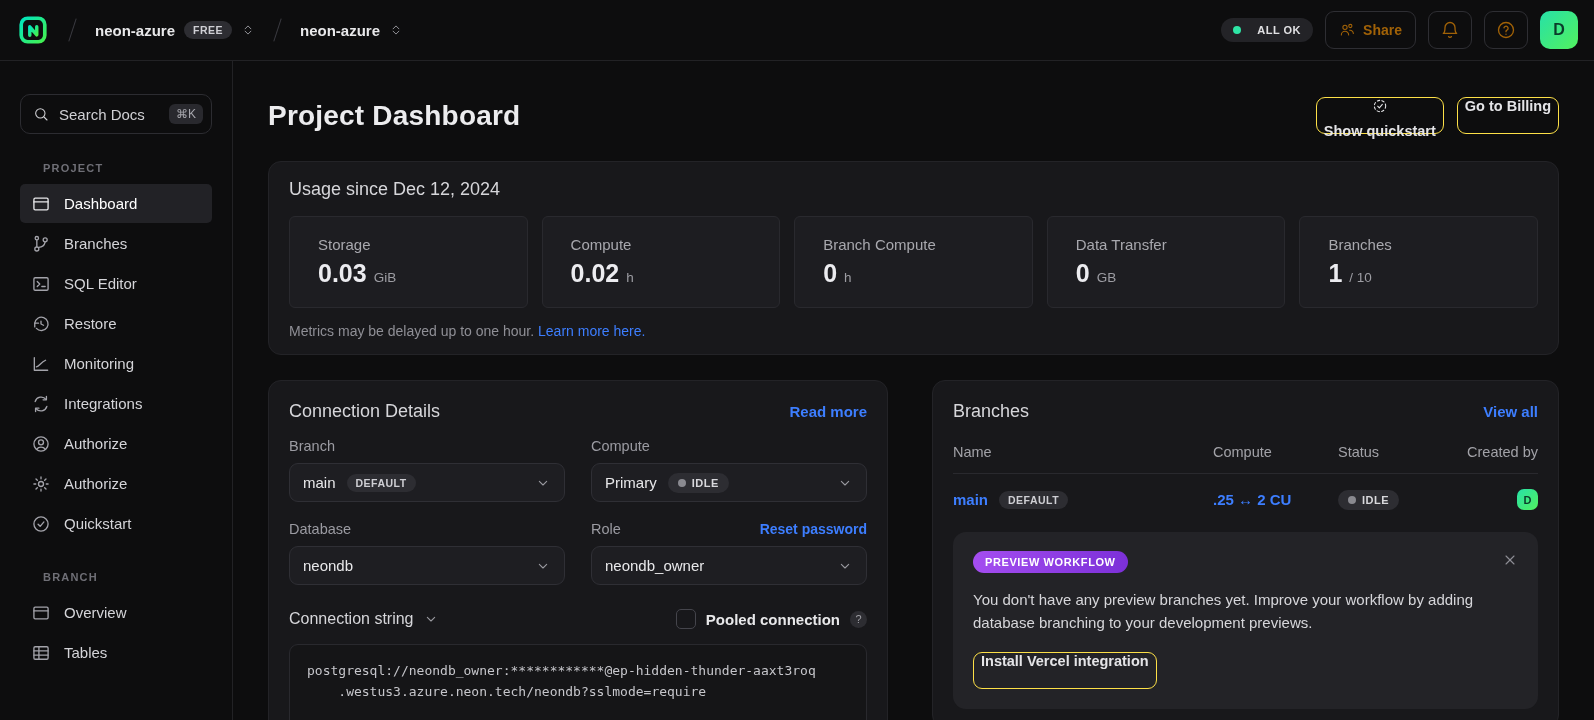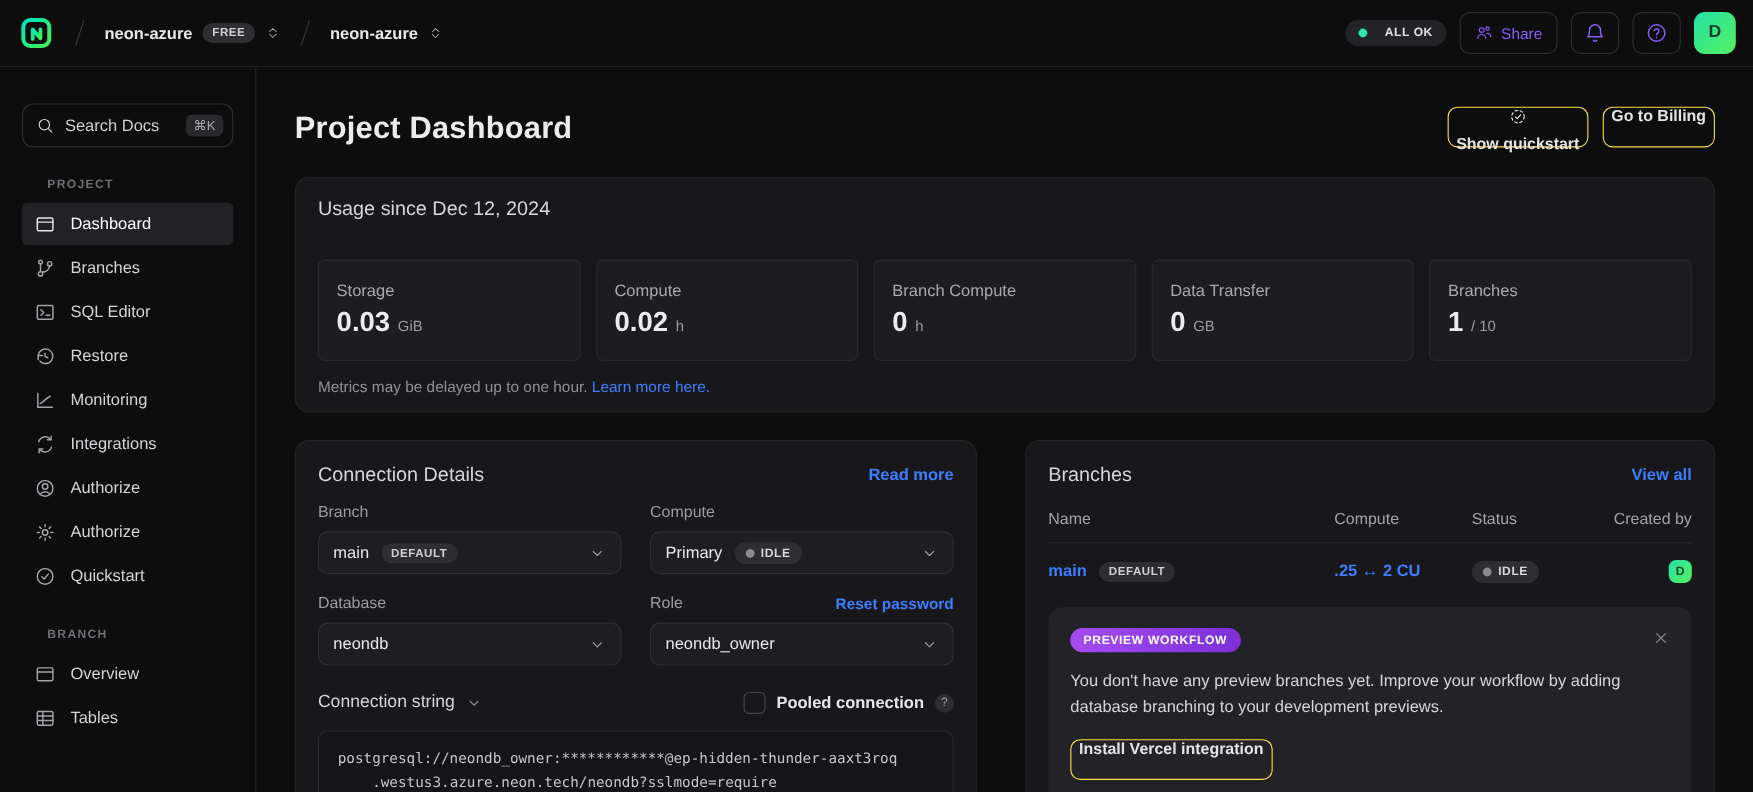--- a/index.html
+++ b/index.html
@@ -20,21 +20,21 @@
   .crumb-slash { width:1px; height:24px; background:#3a3a40; transform:rotate(18deg); margin:0 10px; }
   .crumb { display:flex; align-items:center; gap:9px; cursor:pointer; padding:4px 2px; }
   .crumb-name { font-size:15px; font-weight:600; color:#e8e8ea; }
   .badge { background:#2d2d32; color:#cfcfd4; font-size:10.5px; font-weight:700; letter-spacing:.5px; padding:3px 9px; border-radius:999px; }
   .updown { display:flex; flex-direction:column; gap:1px; color:#9a9aa0; }
   .topbar-right { margin-left:auto; display:flex; align-items:center; gap:12px; }
   .status-pill { display:flex; align-items:center; gap:16px; background:#232327; border-radius:999px; padding:6px 12px; font-size:11px; font-weight:700; letter-spacing:.5px; color:#e0e0e3; cursor:pointer; }
   .dot { width:8px; height:8px; border-radius:50%; }
   .dot-green { background:#2ee5a5; }
   .dot-gray { background:#8a8a90; }
-  .tb-btn { display:flex; align-items:center; gap:8px; background:transparent; border:1px solid #2e2e33; border-radius:9px; color:#8b5cf6; font-size:14px; font-weight:400; padding:8px 13px; height:38px; cursor:pointer; font-family:inherit; }
+  .tb-btn { display:flex; align-items:center; gap:8px; background:transparent; border:1px solid #2e2e33; border-radius:9px; color:#a16207; font-size:14px; font-weight:700; padding:8px 13px; height:38px; cursor:pointer; font-family:inherit; }
   .tb-btn.icon-only { width:44px; justify-content:center; }
   .avatar { width:38px; height:38px; border-radius:10px; background:linear-gradient(135deg,#27e0a8,#52f25e); color:#0b3b2a; font-weight:700; font-size:16px; display:flex; align-items:center; justify-content:center; cursor:pointer; }
 
   
   .layout { display:flex; height:659px; }
   .sidebar { width:233px; flex:none; border-right:1px solid #222225; padding:33px 20px 20px; }
   .search-box { display:flex; align-items:center; gap:10px; height:40px; border:1px solid #2c2c31; border-radius:10px; padding:0 8px 0 12px; color:#d0d0d4; cursor:pointer; }
   .search-box .label { font-size:15px; color:#d0d0d4; flex:1; }
   .kbd { background:#29292e; border-radius:6px; padding:3px 7px; font-size:12px; color:#a8a8ae; }
   .side-section { font-size:11px; font-weight:700; letter-spacing:1.2px; color:#6f6f76; margin:28px 2px 10px;padding-left:21px; }
@@ -47,21 +47,21 @@
   .main { flex:1; padding:0 35px; overflow:hidden; }
   .main-header { display:flex; align-items:center; margin-top:36px; }
   .page-title { font-size:28px; font-weight:600; color:#ececee; letter-spacing:.2px; }
   .header-actions { margin-left:auto; display:flex; gap:13px; }
   .ghost-btn { display:flex; align-items:center; gap:9px; background:transparent; border:1px solid #fde047; border-radius:9px; color:#e4e4e7; font-size:14.5px; font-weight:600; padding:0 7px; height:37px; cursor:pointer; font-family:inherit;flex-direction:column; }
 
   .card { background:#18181b; border:1px solid #232327; border-radius:13px; }
   .usage-card { margin-top:27px; padding:17px 20px 15px; }
   .card-title { font-size:18px; font-weight:500; color:#d6d6da; }
   .stats-row { display:flex; gap:14px; margin-top:16px; }
-  .stat { flex:1; background:#1d1d21; border:1px solid #29292e; border-radius:6px; padding:19px 16px;margin-top:20px; }
+  .stat { flex:1; background:#1d1d21; border:1px solid #29292e; border-radius:6px; padding:19px 28px; }
   .stat-label { font-size:15px; color:#a8a8ae; }
   .stat-value { margin-top:6px; font-size:25px; font-weight:700; color:#ececf0; display:flex; align-items:baseline; gap:7px; }
   .stat-unit { font-size:13.5px; font-weight:400; color:#9d9da3; }
   .metrics-note { margin-top:15px; font-size:14px; color:#8f8f96; }
   a.blue { color:#3d7eff; text-decoration:none; font-weight:600; cursor:pointer; }
   .metrics-note a.blue { font-weight:400; }
 
   .cards-row { display:flex; gap:44px; margin-top:25px; align-items:flex-start; }
   .conn-card { width:620px; flex:none; padding:20px; }
   .card-head { display:flex; align-items:center; justify-content:space-between; }

